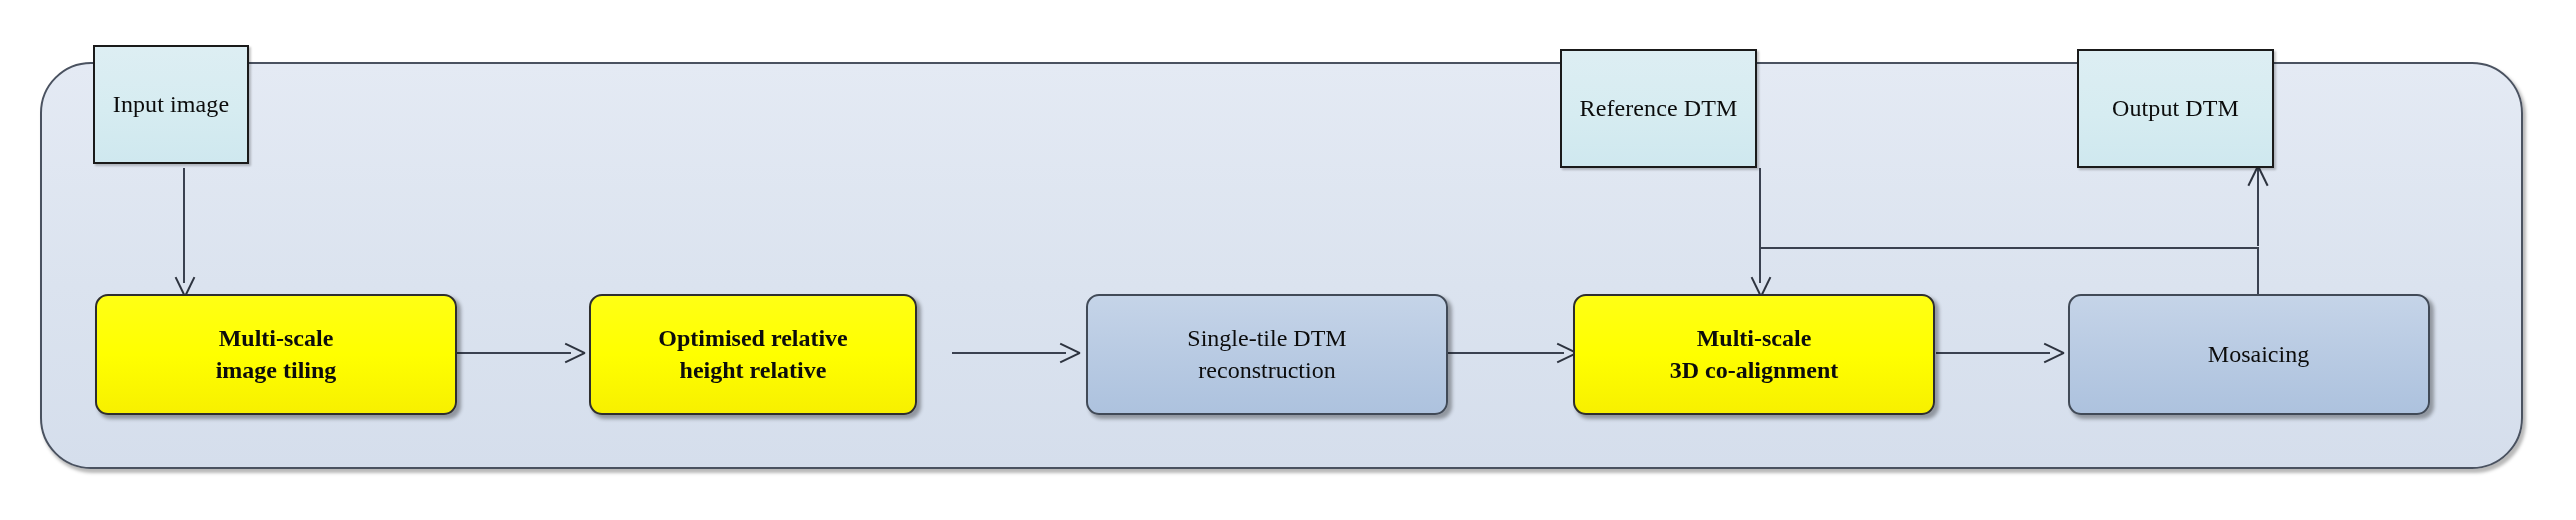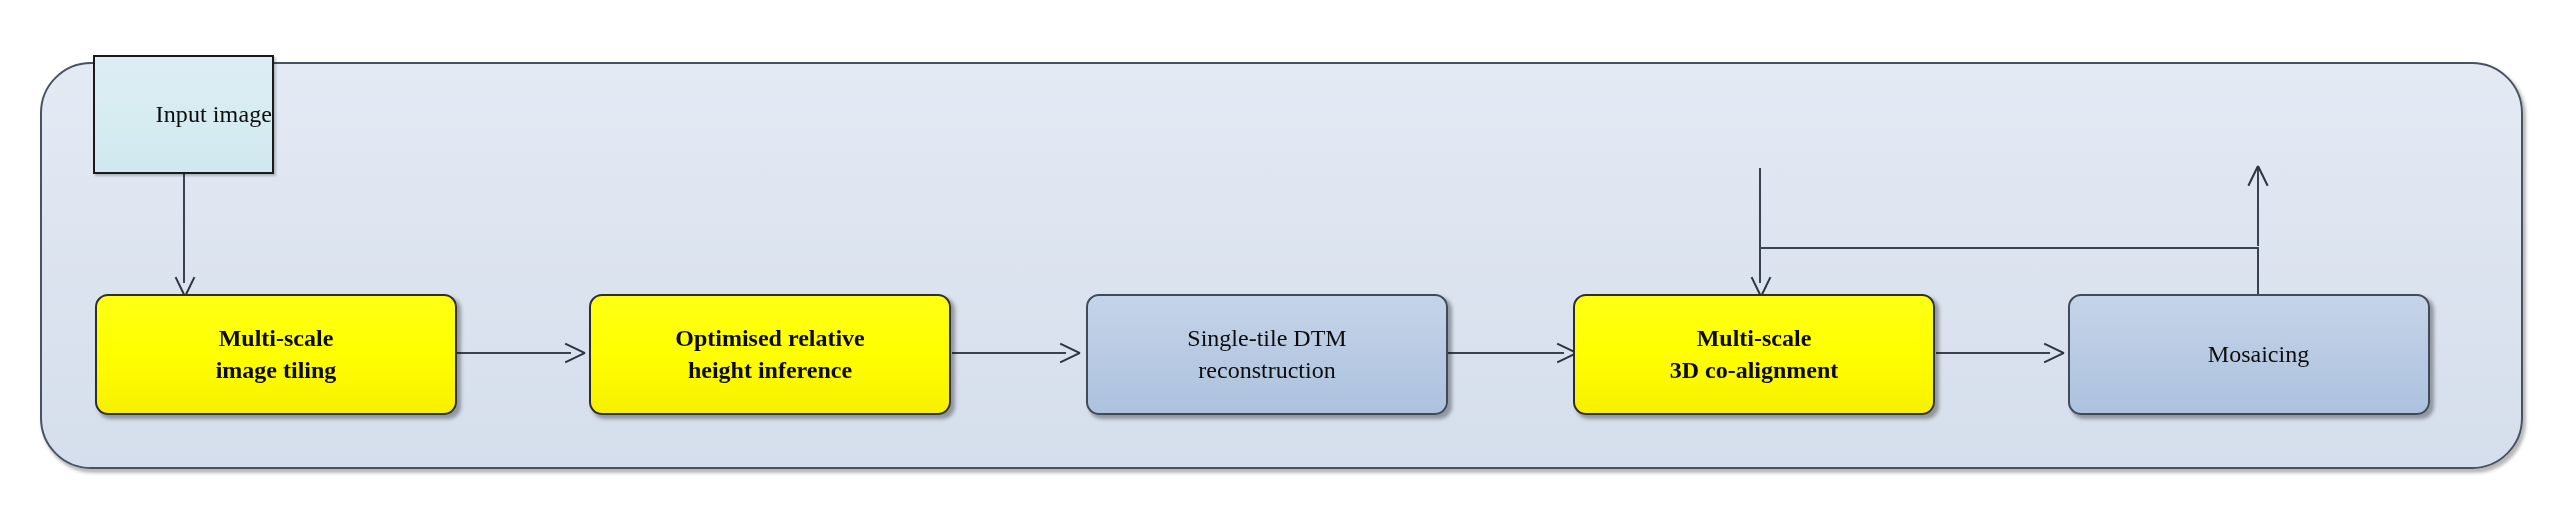--- a/index.html
+++ b/index.html
@@ -112,34 +112,40 @@
 
   <div class="hline" style="left:1759px; top:247px; width:499px;"></div>
   <div class="vline" style="left:2257px; top:168px; height:78px;"></div>
   <div class="arrow-u" style="left:2247px; top:168px;"></div>
 
   <div class="vline" style="left:2257px; top:247px; height:47px;"></div>
 
   <div class="hline" style="left:1936px; top:352px; width:114px;"></div>
   <div class="arrow-r" style="left:2042px; top:342px;"></div>
 
-  <div class="io-box" style="left:93px; top:55px; width:181px; height:119px;justify-content:flex-end;">
+  <div class="io-box" style="left:93px; top:45px; width:156px; height:119px;">
     <span>Input image</span>
   </div>
 
+  <div class="io-box" style="left:1560px; top:49px; width:197px; height:119px;">
+    <span>Reference DTM</span>
+  </div>
 
+  <div class="io-box" style="left:2077px; top:49px; width:197px; height:119px;">
+    <span>Output DTM</span>
+  </div>
 
   <div class="proc-box yellow" style="left:95px; top:294px; width:362px; height:121px;">
     <span class="ln">Multi-scale</span>
     <span class="ln">image tiling</span>
   </div>
 
-  <div class="proc-box yellow" style="left:589px; top:294px; width:362px; height:121px;">
+  <div class="proc-box yellow" style="left:589px; top:294px; width:328px; height:121px;">
     <span class="ln">Optimised relative</span>
-    <span class="ln">height inference</span>
+    <span class="ln">height relative</span>
   </div>
 
   <div class="proc-box steel" style="left:1086px; top:294px; width:362px; height:121px;">
     <span class="ln">Single-tile DTM</span>
     <span class="ln">reconstruction</span>
   </div>
 
   <div class="proc-box yellow" style="left:1573px; top:294px; width:362px; height:121px;">
     <span class="ln">Multi-scale</span>
     <span class="ln">3D co-alignment</span>

